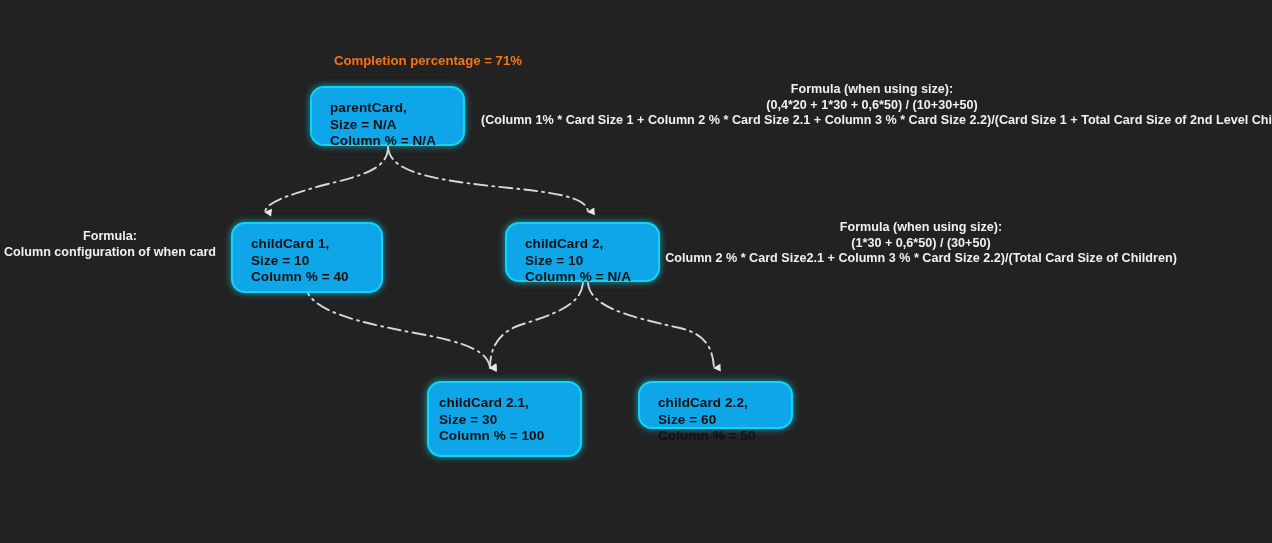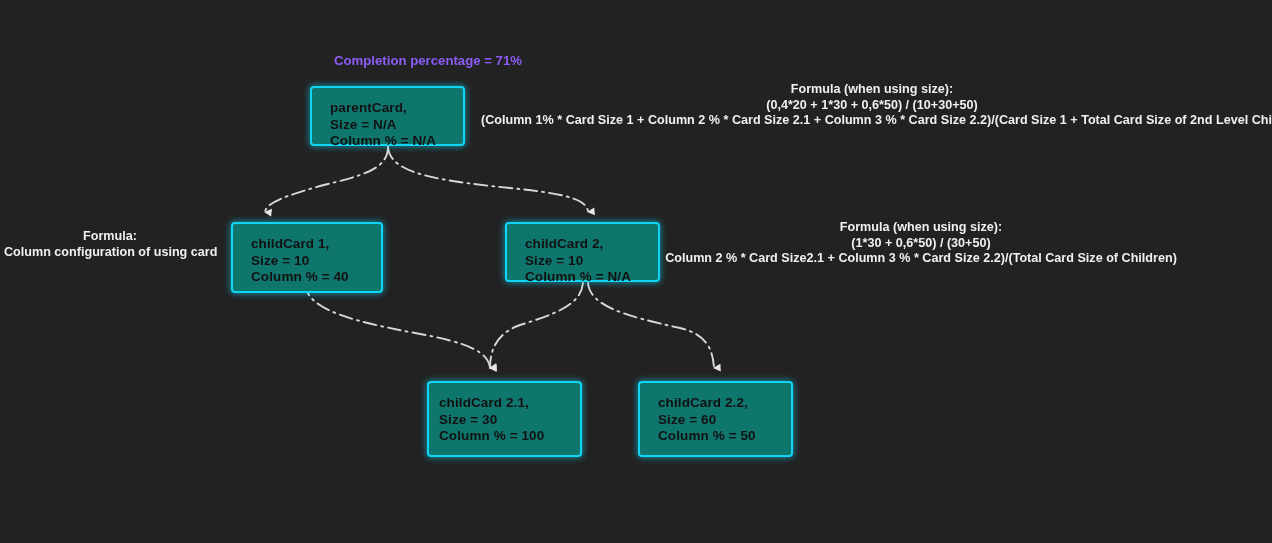--- a/index.html
+++ b/index.html
@@ -24,23 +24,23 @@
   svg.edges {
     position: absolute;
     left: 0;
     top: 0;
     width: 1272px;
     height: 543px;
     pointer-events: none;
   }
   .card {
     position: absolute;
-    background: #0f766e;
+    background: #0ea5e9;
     border: 2.5px solid #10d5f5;
-    border-radius: 4px;
+    border-radius: 14px;
     box-shadow: 0 0 6px 1px rgba(16, 213, 245, 0.55);
     color: #111111;
     box-sizing: border-box;
     padding: 12px 0 0 18px;
   }
   .card-line {
     font-size: 13.5px;
     font-weight: bold;
     line-height: 16.5px;
     letter-spacing: 0.1px;
@@ -53,21 +53,21 @@
     line-height: 15.5px;
     color: #f0f0f0;
     white-space: nowrap;
   }
   .note .ln { display: block; }
   .note.center { text-align: center; }
   .title-label {
     position: absolute;
     font-size: 13.2px;
     font-weight: bold;
-    color: #8b5cf6;
+    color: #f97316;
     white-space: nowrap;
   }
 </style>
 </head>
 <body>
 
 <div id="canvas">
 
   <svg class="edges" viewBox="0 0 1272 543">
     <defs>
@@ -103,35 +103,35 @@
     <div class="card-line">Size = 10</div>
     <div class="card-line">Column % = N/A</div>
   </div>
 
   <div class="card" style="left:427px; top:381px; width:155px; height:76px;padding-left:10px;">
     <div class="card-line">childCard 2.1,</div>
     <div class="card-line">Size = 30</div>
     <div class="card-line">Column % = 100</div>
   </div>
 
-  <div class="card" style="left:638px; top:381px; width:155px; height:76px;">
+  <div class="card" style="left:638px; top:381px; width:155px; height:48px;">
     <div class="card-line">childCard 2.2,</div>
     <div class="card-line">Size = 60</div>
     <div class="card-line">Column % = 50</div>
   </div>
 
   <div class="note center" style="left:481px; top:82px; width:782px;">
     <span class="ln">Formula (when using size):</span>
     <span class="ln">(0,4*20 + 1*30 + 0,6*50) / (10+30+50)</span>
     <span class="ln">(Column 1% * Card Size 1 + Column 2 % * Card Size 2.1 + Column 3 % * Card Size 2.2)/(Card Size 1 + Total Card Size of 2nd Level Children)</span>
   </div>
 
   <div class="note center" style="left:4px; top:229px; width:212px;">
     <span class="ln">Formula:</span>
-    <span class="ln">Column configuration of using card</span>
+    <span class="ln">Column configuration of when card</span>
   </div>
 
   <div class="note center" style="left:665px; top:220px; width:512px;">
     <span class="ln">Formula (when using size):</span>
     <span class="ln">(1*30 + 0,6*50) / (30+50)</span>
     <span class="ln">Column 2 % * Card Size2.1 + Column 3 % * Card Size 2.2)/(Total Card Size of Children)</span>
   </div>
 
 </div>
 

